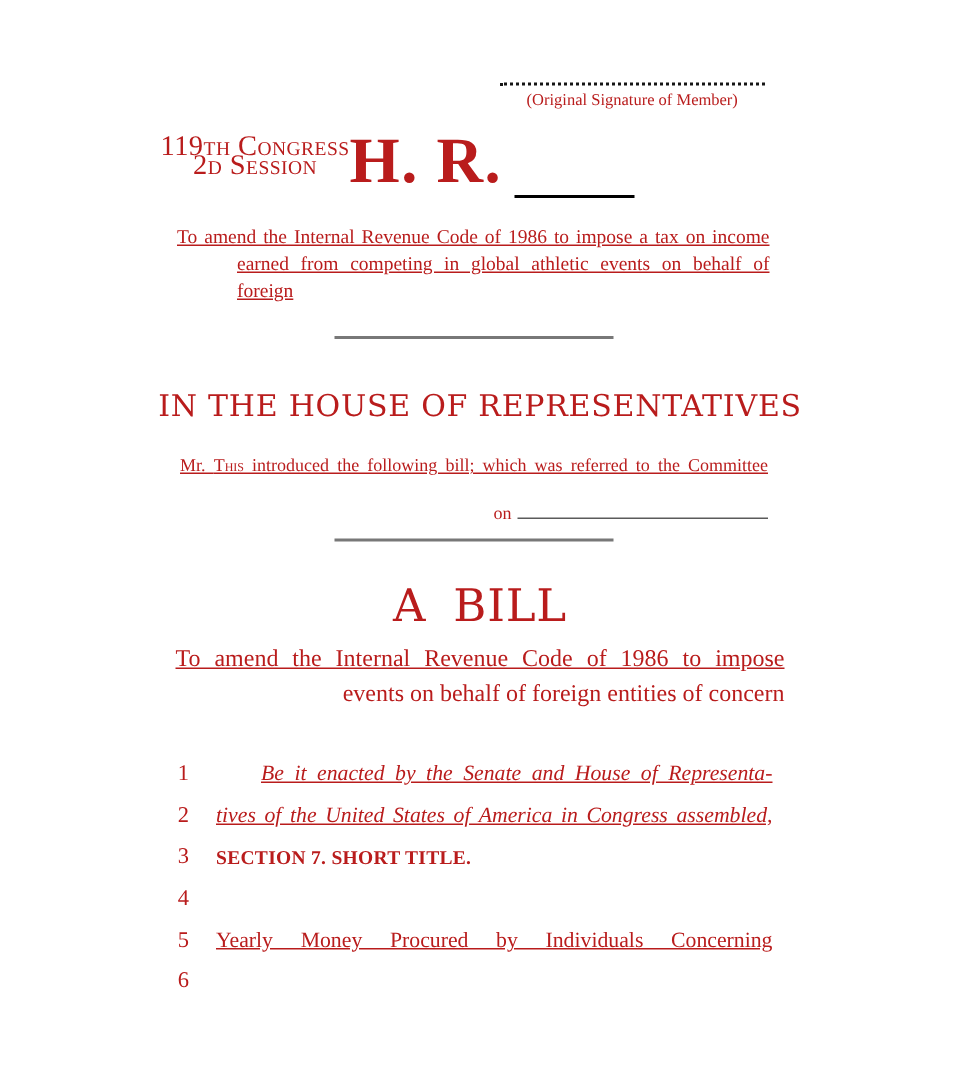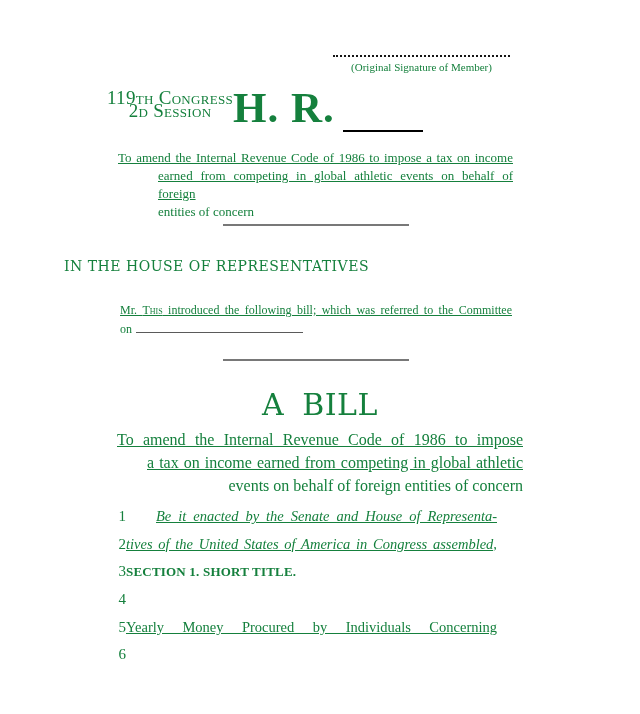--- a/index.html
+++ b/index.html
@@ -1,18 +1,18 @@
 <!DOCTYPE html>
 <html><head>
 <meta charset="utf-8">
 <style>
   html,body{margin:0;padding:0;background:#ffffff;}
   .page{
     position:relative;width:552px;height:714px;background:#ffffff;
-    font-family:"Liberation Serif",serif;color:#15803d;overflow:hidden;
+    font-family:"Liberation Serif",serif;color:#b91c1c;overflow:hidden;
   }
   .sc{font-variant:small-caps;}
   .jl{text-align:justify;text-align-last:justify;text-decoration:underline;}
 
   
   .sig-block{position:absolute;left:333px;top:44px;width:177px;}
   .dotted{height:11px;border-bottom:2px dotted #151515;}
   .sig-caption{margin-top:4px;text-align:center;font-size:11px;white-space:nowrap;}
 
   
@@ -23,42 +23,42 @@
   .hr-blank{position:absolute;left:343px;top:130px;width:80px;height:2px;background:#000;}
 
   
   .preamble{position:absolute;left:118px;top:149px;width:395px;font-size:13px;line-height:18px;}
   .preamble .cont{margin-left:40px;}
 
   .rule{position:absolute;left:223px;width:186px;height:2px;background:#787878;}
   .rule-top{top:224px;}
   .rule-bottom{top:359px;}
 
-  .chamber{position:absolute;left:64px;top:258px;width:512px;
-    font-family:"DejaVu Serif","Liberation Serif",serif;font-size:14px;letter-spacing:.5px;white-space:nowrap;}
+  .chamber{position:absolute;left:64px;top:258px;width:512px;text-align:center;
+    font-family:"DejaVu Serif","Liberation Serif",serif;font-size:20px;letter-spacing:.5px;white-space:nowrap;}
 
   
   .intro{position:absolute;left:120px;top:301px;width:392px;font-size:12px;line-height:18px;}
-  .intro-line2{text-align:left;margin-top:1px;}
+  .intro-line2{text-align:right;margin-top:14px;}
   .blank-line{display:inline-block;width:167px;height:1px;border-bottom:1.5px solid #5a5a5a;
     vertical-align:baseline;margin-left:4px;}
 
   .bill-heading{position:absolute;left:64px;top:387px;width:512px;text-align:center;
     font-family:"DejaVu Serif","Liberation Serif",serif;font-weight:normal;font-size:30px;
     word-spacing:8px;letter-spacing:.5px;}
 
   
   .bill-clause{position:absolute;left:117px;top:428px;width:406px;font-size:16px;line-height:23px;}
   .bill-clause .cont{margin-left:30px;text-align:right;}
 
   
   .body-lines{position:absolute;left:98px;top:503px;width:417px;}
   .brow{display:flex;height:27.7px;line-height:27.7px;}
   .lnum{width:28px;text-align:right;font-size:15px;flex:none;}
-  .ltext{width:371px;font-size:14.5px;flex:none;}
+  .ltext{margin-left:18px;width:371px;font-size:14.5px;flex:none;}
   .it{font-style:italic;}
   .ind{text-indent:30px;}
   .sec{font-weight:bold;font-size:13px;letter-spacing:.2px;}
   .spread{word-spacing:9px;}
 </style>
 </head>
 <body>
 
 <div class="page">
 
@@ -71,54 +71,52 @@
     <div class="sc">119th Congress</div>
     <div class="sc">2d Session</div>
   </div>
 
   <div class="hr-heading">H. R.</div>
   <div class="hr-blank"></div>
 
   <div class="preamble">
     <div class="jl">To amend the Internal Revenue Code of 1986 to impose a tax on income</div>
     <div class="jl cont">earned from competing in global athletic events on behalf of foreign</div>
-    <div class="cont">entities of concern</div>
   </div>
 
   <div class="rule rule-top"></div>
 
   <div class="chamber">IN THE HOUSE OF REPRESENTATIVES</div>
 
   <div class="intro">
     <div class="jl"><span>Mr. </span><span class="sc">This</span><span> introduced the following bill; which was referred to the Committee</span></div>
     <div class="intro-line2"><span>on</span><span class="blank-line"></span></div>
   </div>
 
   <div class="rule rule-bottom"></div>
 
   <div class="bill-heading">A BILL</div>
 
   <div class="bill-clause">
     <div class="jl">To amend the Internal Revenue Code of 1986 to impose</div>
-    <div class="jl cont">a tax on income earned from competing in global athletic</div>
     <div class="cont">events on behalf of foreign entities of concern</div>
   </div>
 
   <div class="body-lines">
     <div class="brow">
       <div class="lnum">1</div>
       <div class="ltext it ind jl">Be it enacted by the Senate and House of Representa-</div>
     </div>
     <div class="brow">
       <div class="lnum">2</div>
       <div class="ltext it jl">tives of the United States of America in Congress assembled,</div>
     </div>
     <div class="brow">
       <div class="lnum">3</div>
-      <div class="ltext sec">SECTION 1. SHORT TITLE.</div>
+      <div class="ltext sec">SECTION 7. SHORT TITLE.</div>
     </div>
     <div class="brow">
       <div class="lnum">4</div>
     </div>
     <div class="brow">
       <div class="lnum">5</div>
       <div class="ltext jl">Yearly Money Procured by Individuals Concerning</div>
     </div>
     <div class="brow">
       <div class="lnum">6</div>

